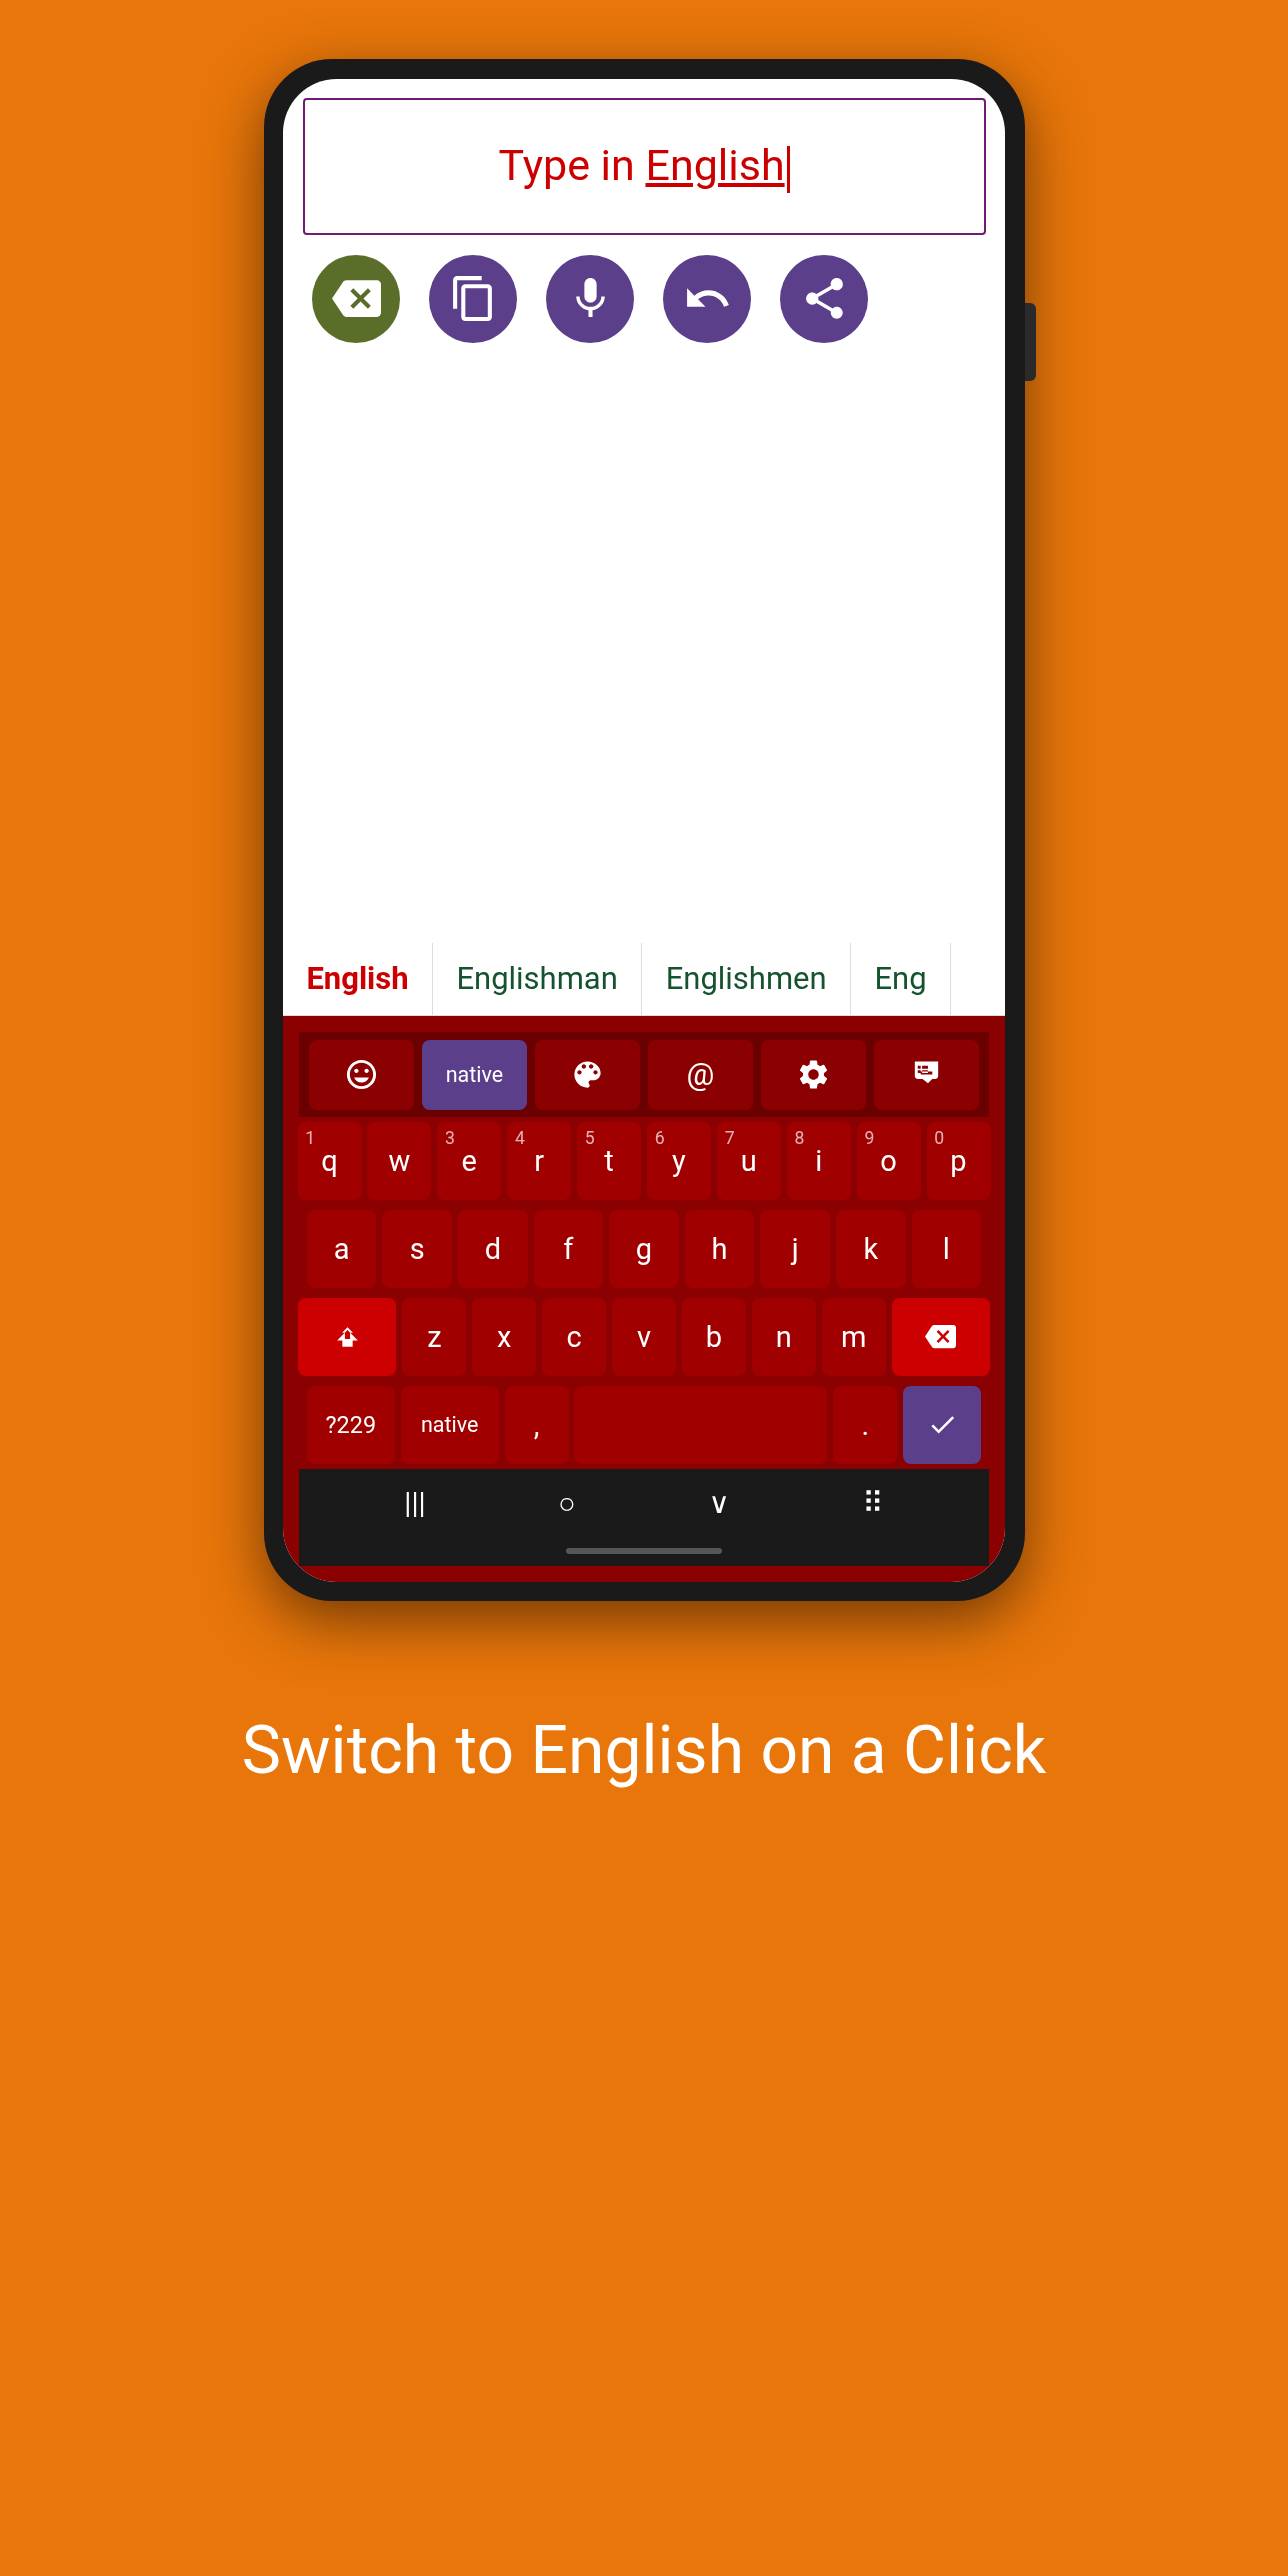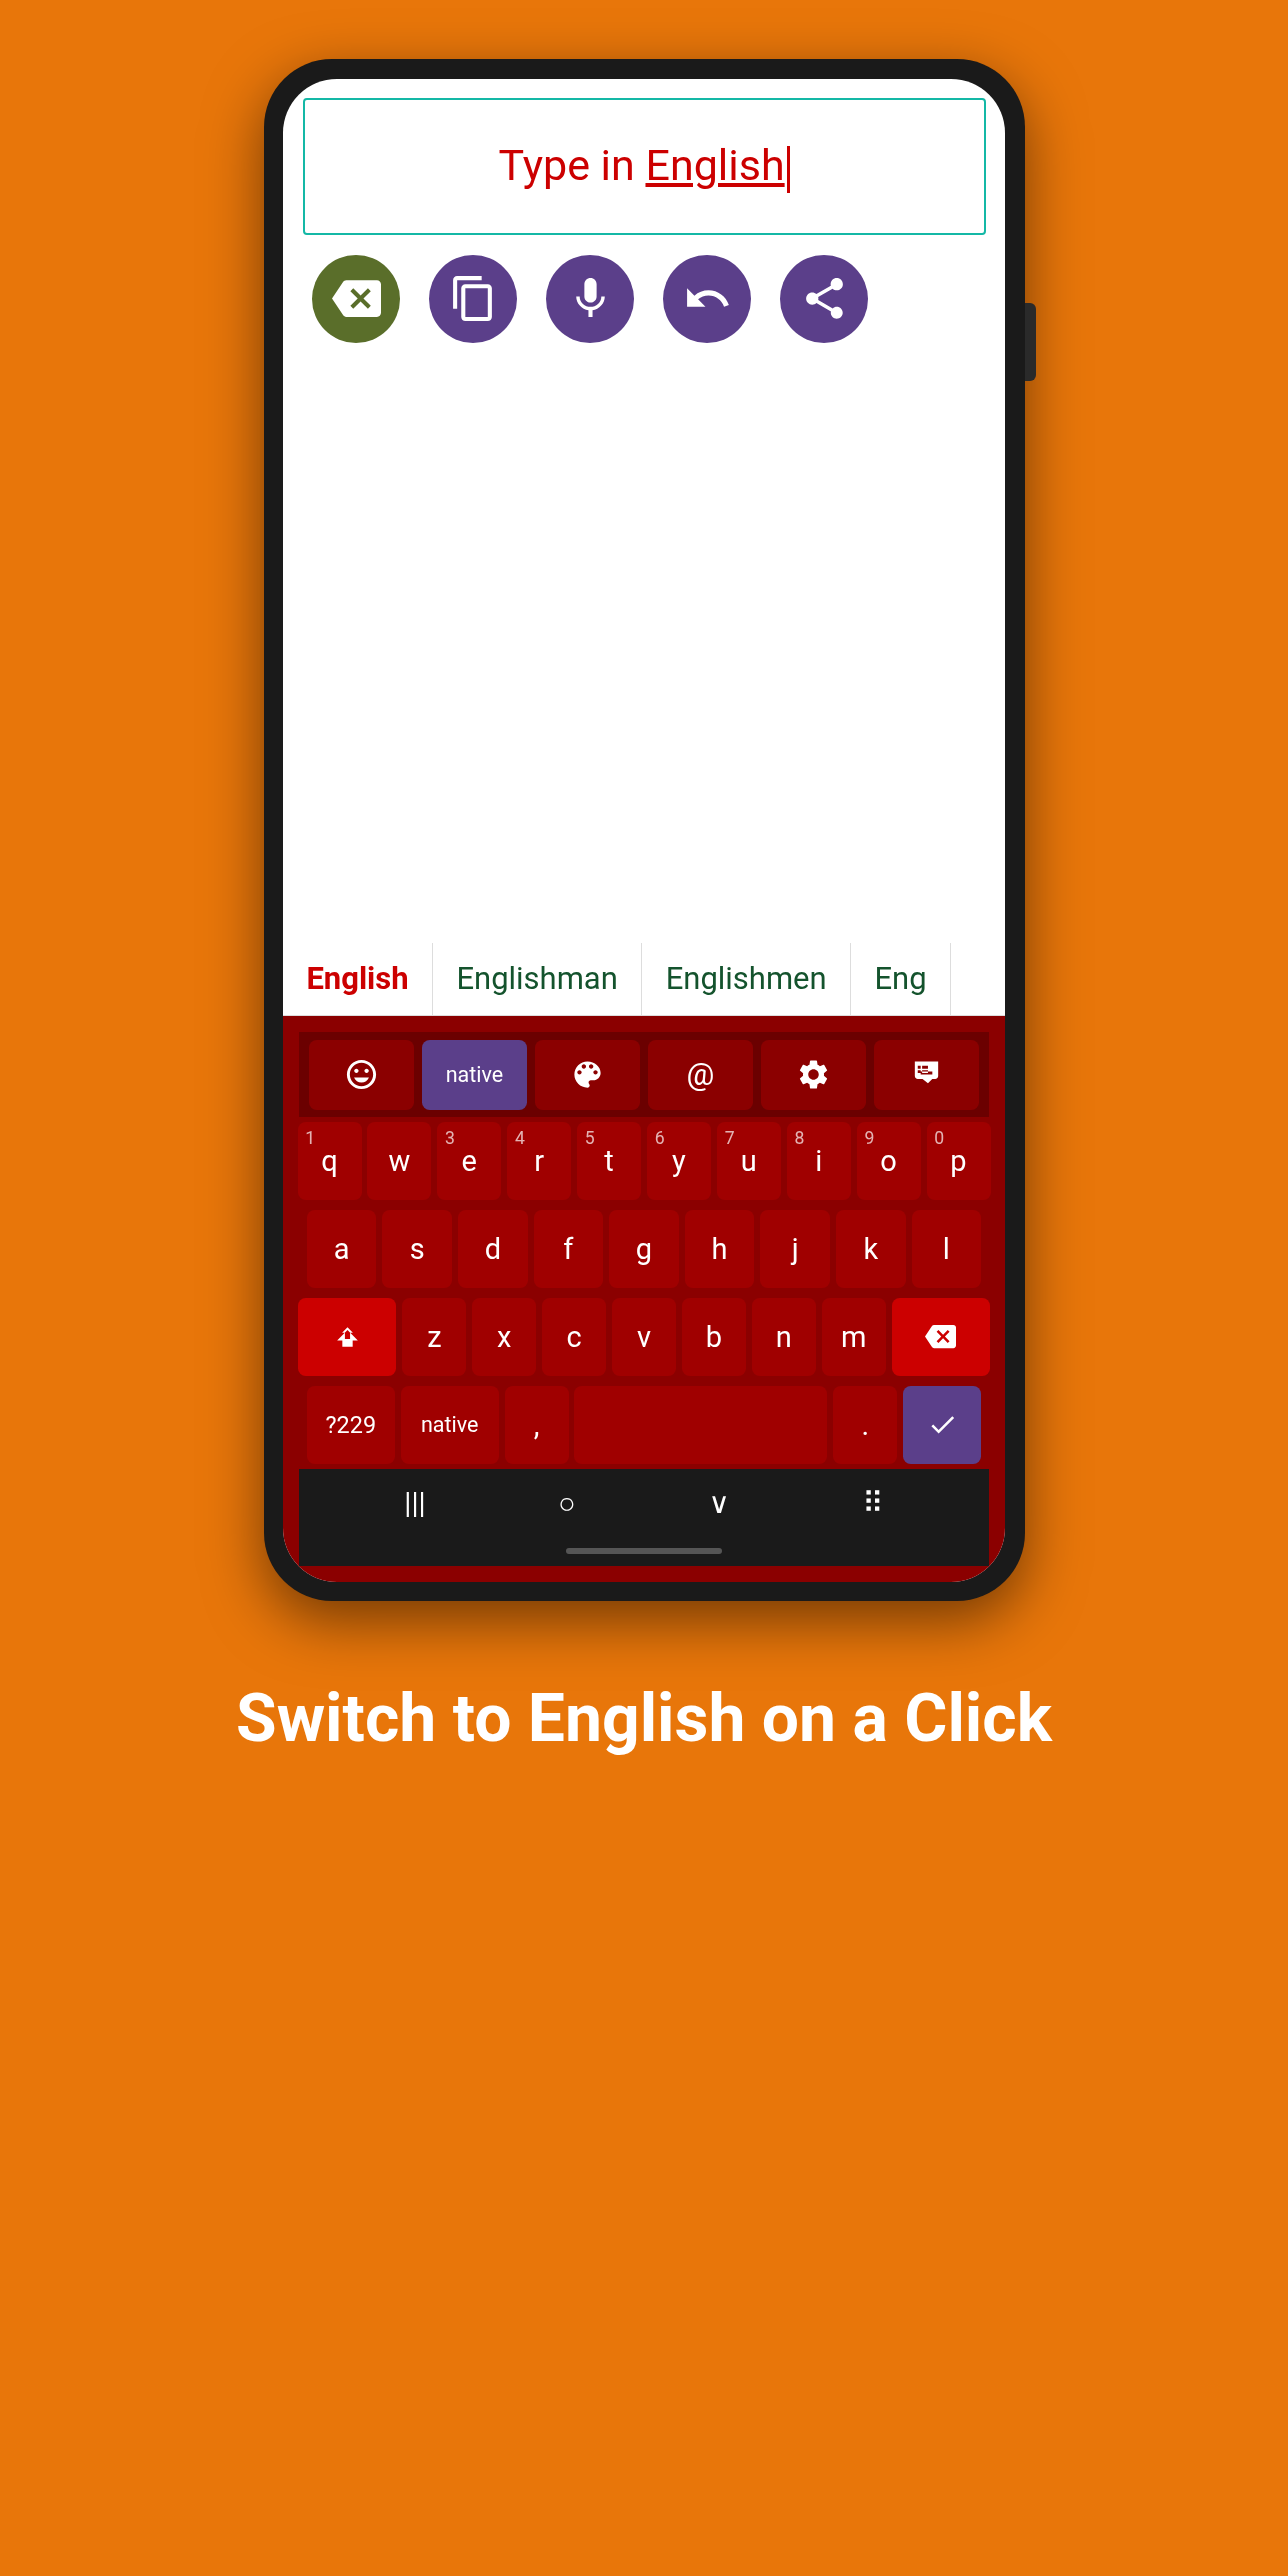--- a/index.html
+++ b/index.html
@@ -52,21 +52,21 @@
     .text-area {
       background: white;
       padding: 29px 39px;
       border-bottom: 2px solid #ccc;
       min-height: 137px;
       display: flex;
       align-items: center;
       justify-content: center;
       margin: 0 19.5px;
       margin-top: 19.5px;
-      border: 2px solid #14b8a6;
+      border: 2px solid #701a75;
       border-radius: 3.9px;
       position: relative;
       text-align: right;
     }
 
     .text-area-content {
       font-size: 43px;
       color: #cc0000;
       font-weight: 400;
     }
@@ -298,25 +298,25 @@
 
     .gesture-bar-line {
       width: 156px;
       height: 5.9px;
       background: #555;
       border-radius: 2.9px;
     }
 
     
     .bottom-text {
-      margin-top: 78px;
+      margin-top: 110px;
       text-align: center;
       color: white;
       font-size: 66px;
-      font-weight: bold;
+      font-weight: normal;
       line-height: 1.2;
       padding: 0 78px;
     }
   </style>
 </head>
 <body>
 
 <div class="phone-frame">
   <div class="phone-inner">
 

